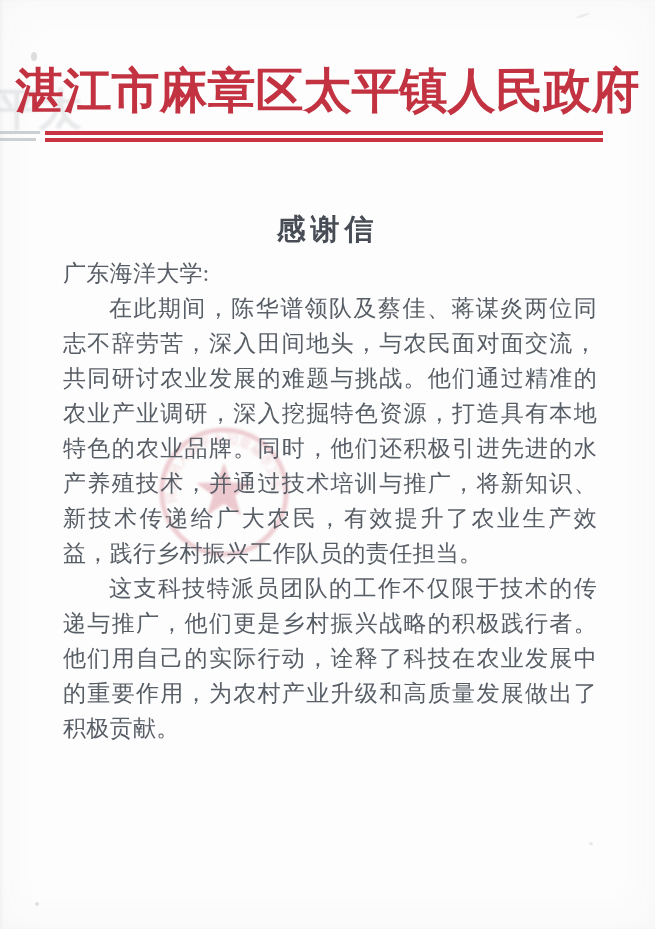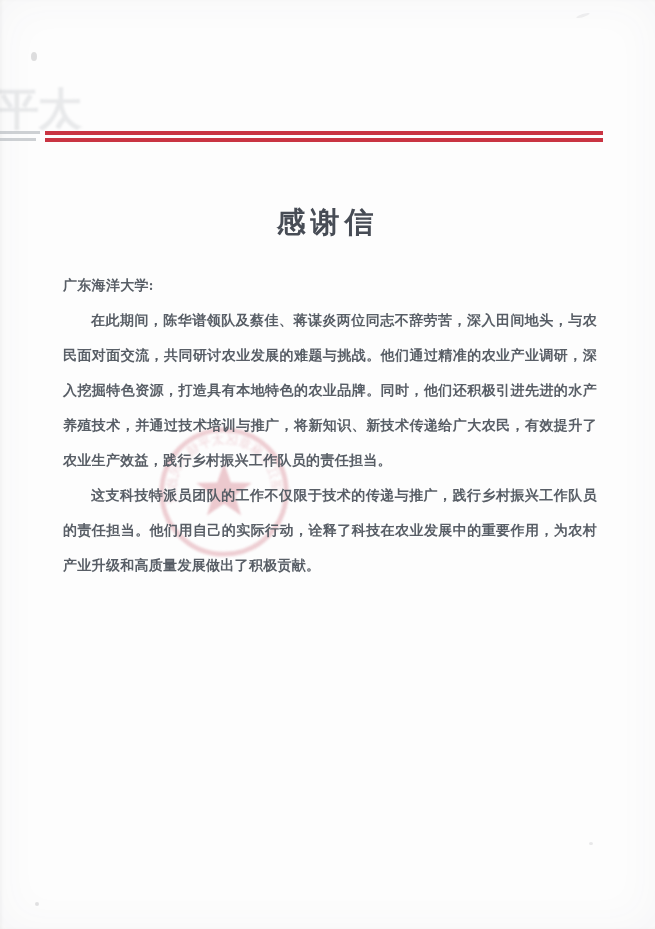--- a/index.html
+++ b/index.html
@@ -18,34 +18,33 @@
     font-size:48px;font-weight:bold;
     color:#c23240;
     letter-spacing:0px;
     line-height:1.2;
     white-space:nowrap;
   }
   .rule{position:absolute;left:45px;width:558px;height:4px;background:#c93442;}
   .rule-top{top:131px;}
   .rule-bottom{top:138px;}
   .letter-title{
-    position:absolute;left:0;top:205px;width:100%;
+    position:absolute;left:0;top:212px;width:100%;
     text-align:center;
     font-size:29px;font-weight:bold;
     color:#474c55;
     letter-spacing:5px;
     line-height:1.2;
   }
   .body-text{
-    position:absolute;left:63px;top:268px;width:534px;
-    font-size:14px;line-height:35px;
+    position:absolute;left:63px;top:256px;width:534px;
+    font-size:23px;line-height:35px;
     color:#585e66;
     text-align:justify;
     letter-spacing:0.3px;
-    font-weight:bold;
   }
   .body-text p{margin:0;text-indent:2em;}
   .body-text .salutation{text-indent:0;}
   
   .seal{
     position:absolute;left:156px;top:424px;width:136px;height:136px;
     transform:scaleX(-1);
     filter:blur(1.1px);
     opacity:0.75;
     pointer-events:none;
@@ -71,20 +70,21 @@
 </style>
 </head>
 <body>
 
 <div class="page">
 
   <div class="ghost-text">太平</div>
   <div class="ghost-rule ghost-rule-a"></div>
   <div class="ghost-rule ghost-rule-b"></div>
 
+  <div class="letterhead">湛江市麻章区太平镇人民政府</div>
   <div class="rule rule-top"></div>
   <div class="rule rule-bottom"></div>
 
   <div class="letter-title">感谢信</div>
 
   <div class="seal">
     <svg width="136" height="136" viewBox="0 0 140 140">
       <circle cx="70" cy="70" r="64" fill="none" stroke="rgba(201,89,106,0.38)" stroke-width="5"></circle>
       <polygon points="70,40 77.1,60.3 98.5,60.7 81.4,73.7 87.6,94.3 70,82 52.4,94.3 58.6,73.7 41.5,60.7 62.9,60.3" fill="rgba(201,89,106,0.42)"></polygon>
       <defs>
@@ -92,21 +92,21 @@
       </defs>
       <text font-size="13" fill="rgba(201,89,106,0.33)" font-family="Liberation Serif, serif">
         <textPath href="#sealArc">湛江市麻章区太平镇人民政府</textPath>
       </text>
     </svg>
   </div>
 
   <div class="body-text">
     <p class="salutation">广东海洋大学:</p>
     <p>在此期间，陈华谱领队及蔡佳、蒋谋炎两位同志不辞劳苦，深入田间地头，与农民面对面交流，共同研讨农业发展的难题与挑战。他们通过精准的农业产业调研，深入挖掘特色资源，打造具有本地特色的农业品牌。同时，他们还积极引进先进的水产养殖技术，并通过技术培训与推广，将新知识、新技术传递给广大农民，有效提升了农业生产效益，践行乡村振兴工作队员的责任担当。</p>
-    <p>这支科技特派员团队的工作不仅限于技术的传递与推广，践行乡村振兴工作队员的责任担当。他们用自己的实际行动，诠释了科技在农业发展中的重要作用，为农村产业升级和高质量发展做出了积极贡献。</p>
+    <p>这支科技特派员团队的工作不仅限于技术的传递与推广，他们更是乡村振兴战略的积极践行者。他们用自己的实际行动，诠释了科技在农业发展中的重要作用，为农村产业升级和高质量发展做出了积极贡献。</p>
   </div>
 
   <div class="speck speck-a"></div>
   <div class="speck speck-b"></div>
   <div class="speck speck-c"></div>
   <div class="speck speck-d"></div>
 
 </div>
 
 </body></html>

